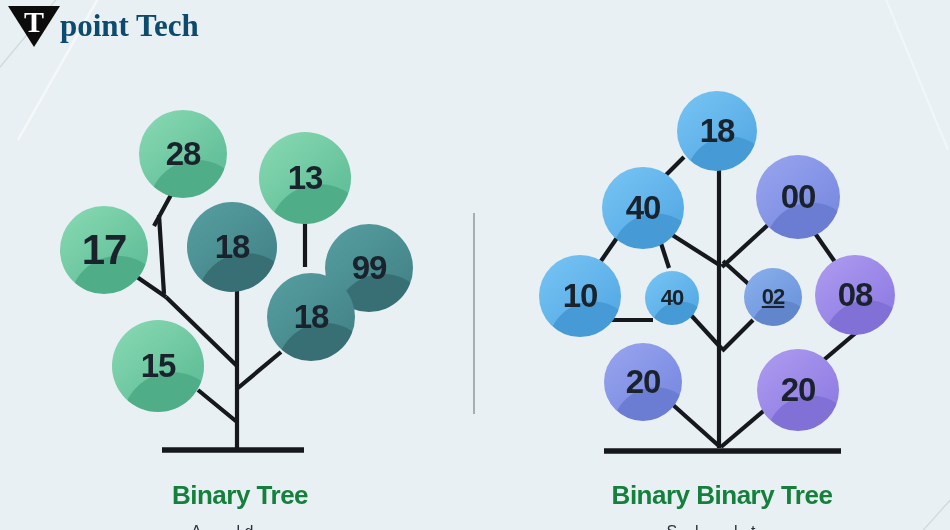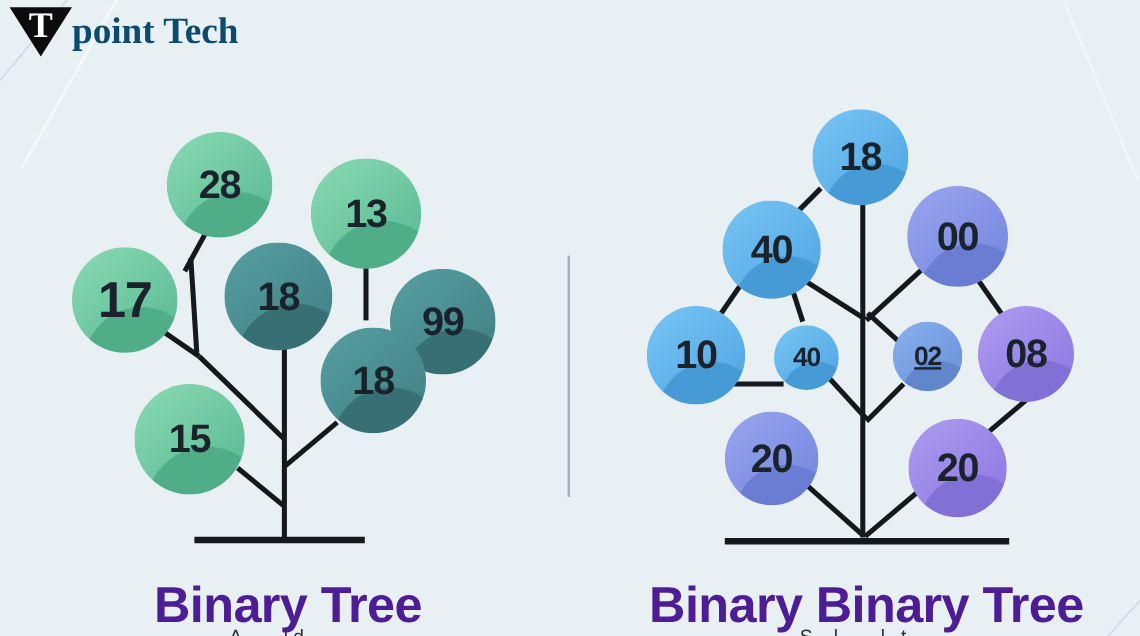--- a/index.html
+++ b/index.html
@@ -26,21 +26,21 @@
     position:absolute; left:0; top:0; width:52px; text-align:center;
     font-family:"Liberation Serif", serif; font-weight:700;
     font-size:30px; color:#ffffff; line-height:36px;
   }
   .logo-text{
     font-family:"Liberation Serif", serif; font-weight:700;
     font-size:31px; color:#0c4a6e; line-height:44px; letter-spacing:0px;
   }
   .panel-title{
     position:absolute; transform:translateX(-50%);
-    font-size:42px; font-weight:600; color:#4c1d95; letter-spacing:-0.5px;
+    font-size:26px; font-weight:600; color:#15803d; letter-spacing:-0.5px;
     white-space:nowrap; top:480px;
   }
   .panel-subtitle{
     position:absolute; transform:translateX(-50%);
     top:523px; font-size:16px; color:#2a3138; white-space:nowrap;
   }
   #title-left{left:240px;}
   #title-right{left:722px;}
   #subtitle-left{left:240px;}
   #subtitle-right{left:722px;}

